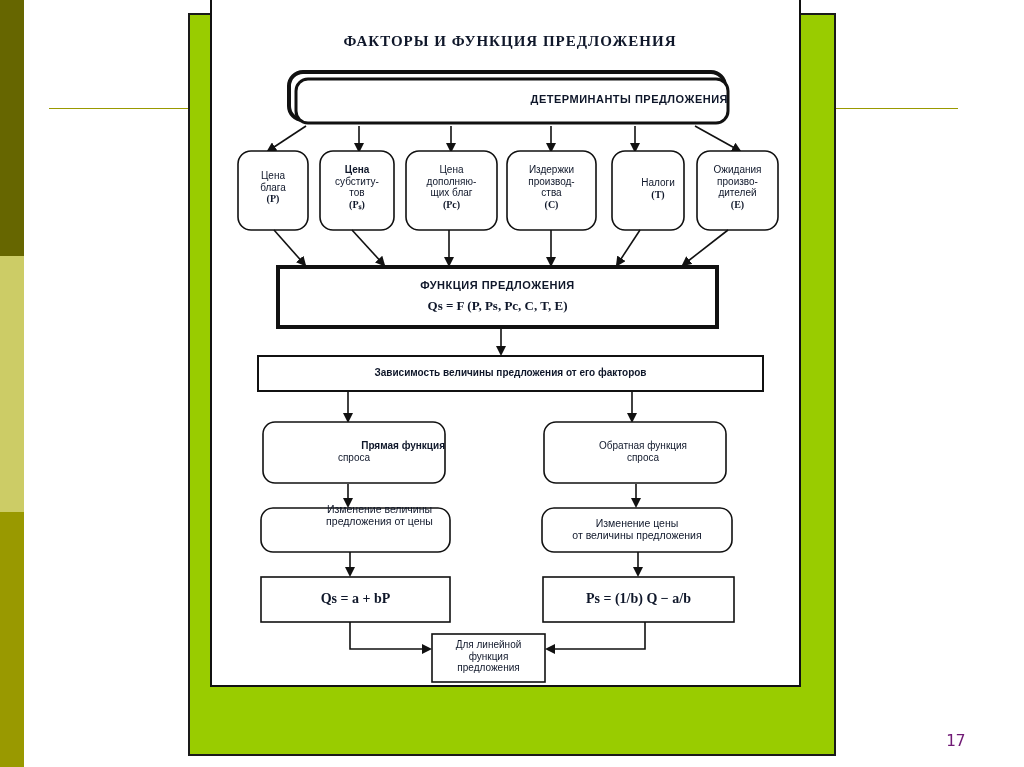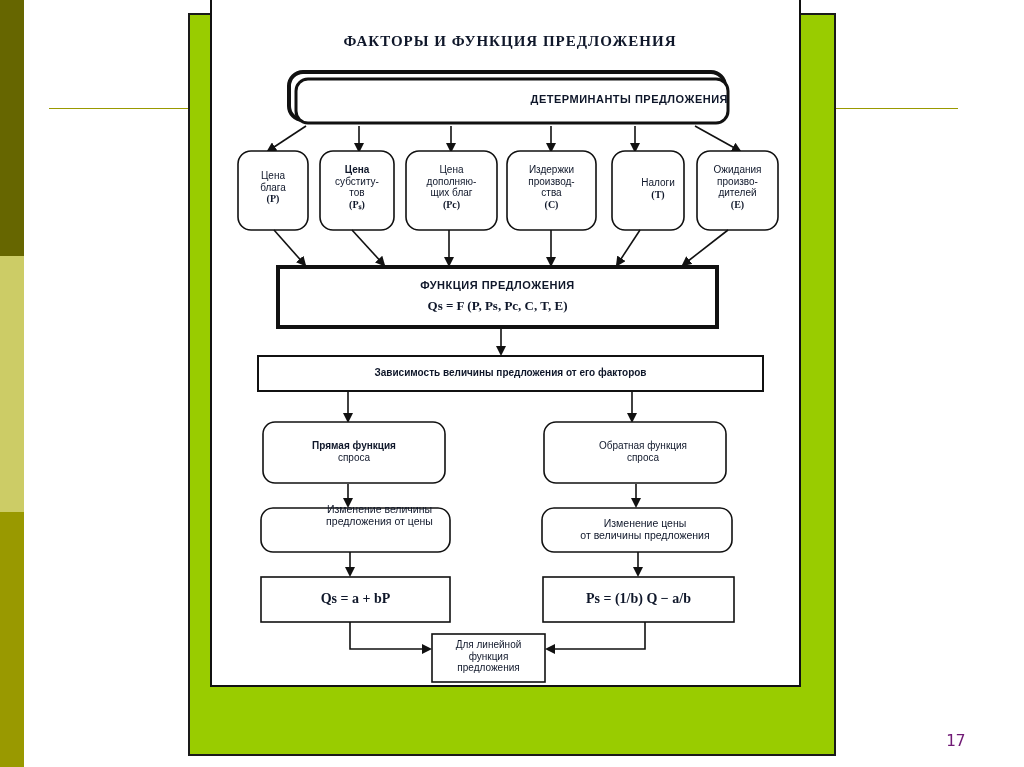--- a/index.html
+++ b/index.html
@@ -129,33 +129,33 @@
   <div>дителей</div>
   <div style="font-family:'Liberation Serif',serif;font-weight:bold;">(E)</div>
 </div>
 
 <div class="lbl" style="left:278px;top:279px;width:439px;font-weight:bold;font-size:11px;letter-spacing:0.5px;">ФУНКЦИЯ ПРЕДЛОЖЕНИЯ</div>
 <div class="lbl" style="left:278px;top:299px;width:439px;font-family:'Liberation Serif',serif;font-weight:bold;font-size:13px;">Qs = F (P, Ps, Pc, C, T, E)</div>
 
 <div class="lbl" style="left:258px;top:367px;width:505px;font-weight:bold;font-size:10px;">Зависимость величины предложения от его факторов</div>
 
 <div class="lbl" style="left:263px;top:440px;width:182px;font-size:10px;">
-  <div style="font-weight:bold;">Прямая функция</div>
+  <div style="font-weight:bold;text-align:right;">Прямая функция</div>
   <div>спроса</div>
 </div>
 <div class="lbl" style="left:544px;top:440px;width:198px;font-size:10px;">
   <div>Обратная функция</div>
   <div>спроса</div>
 </div>
 
 <div class="lbl" style="left:261px;top:503px;width:189px;font-size:10.5px;padding-left:24px;">
   <div>Изменение величины</div>
   <div>предложения от цены</div>
 </div>
-<div class="lbl" style="left:542px;top:517px;width:190px;font-size:10.5px;margin-left:8px;">
+<div class="lbl" style="left:542px;top:517px;width:190px;font-size:10.5px;">
   <div>Изменение цены</div>
   <div>от величины предложения</div>
 </div>
 
 <div class="lbl" style="left:261px;top:591px;width:189px;font-family:'Liberation Serif',serif;font-weight:bold;font-size:14px;">Qs = a + bP</div>
 <div class="lbl" style="left:543px;top:591px;width:191px;font-family:'Liberation Serif',serif;font-weight:bold;font-size:14px;">Ps = (1/b) Q − a/b</div>
 
 <div class="lbl" style="left:432px;top:639px;width:113px;font-size:10px;">
   <div>Для линейной</div>
   <div>функция</div>

